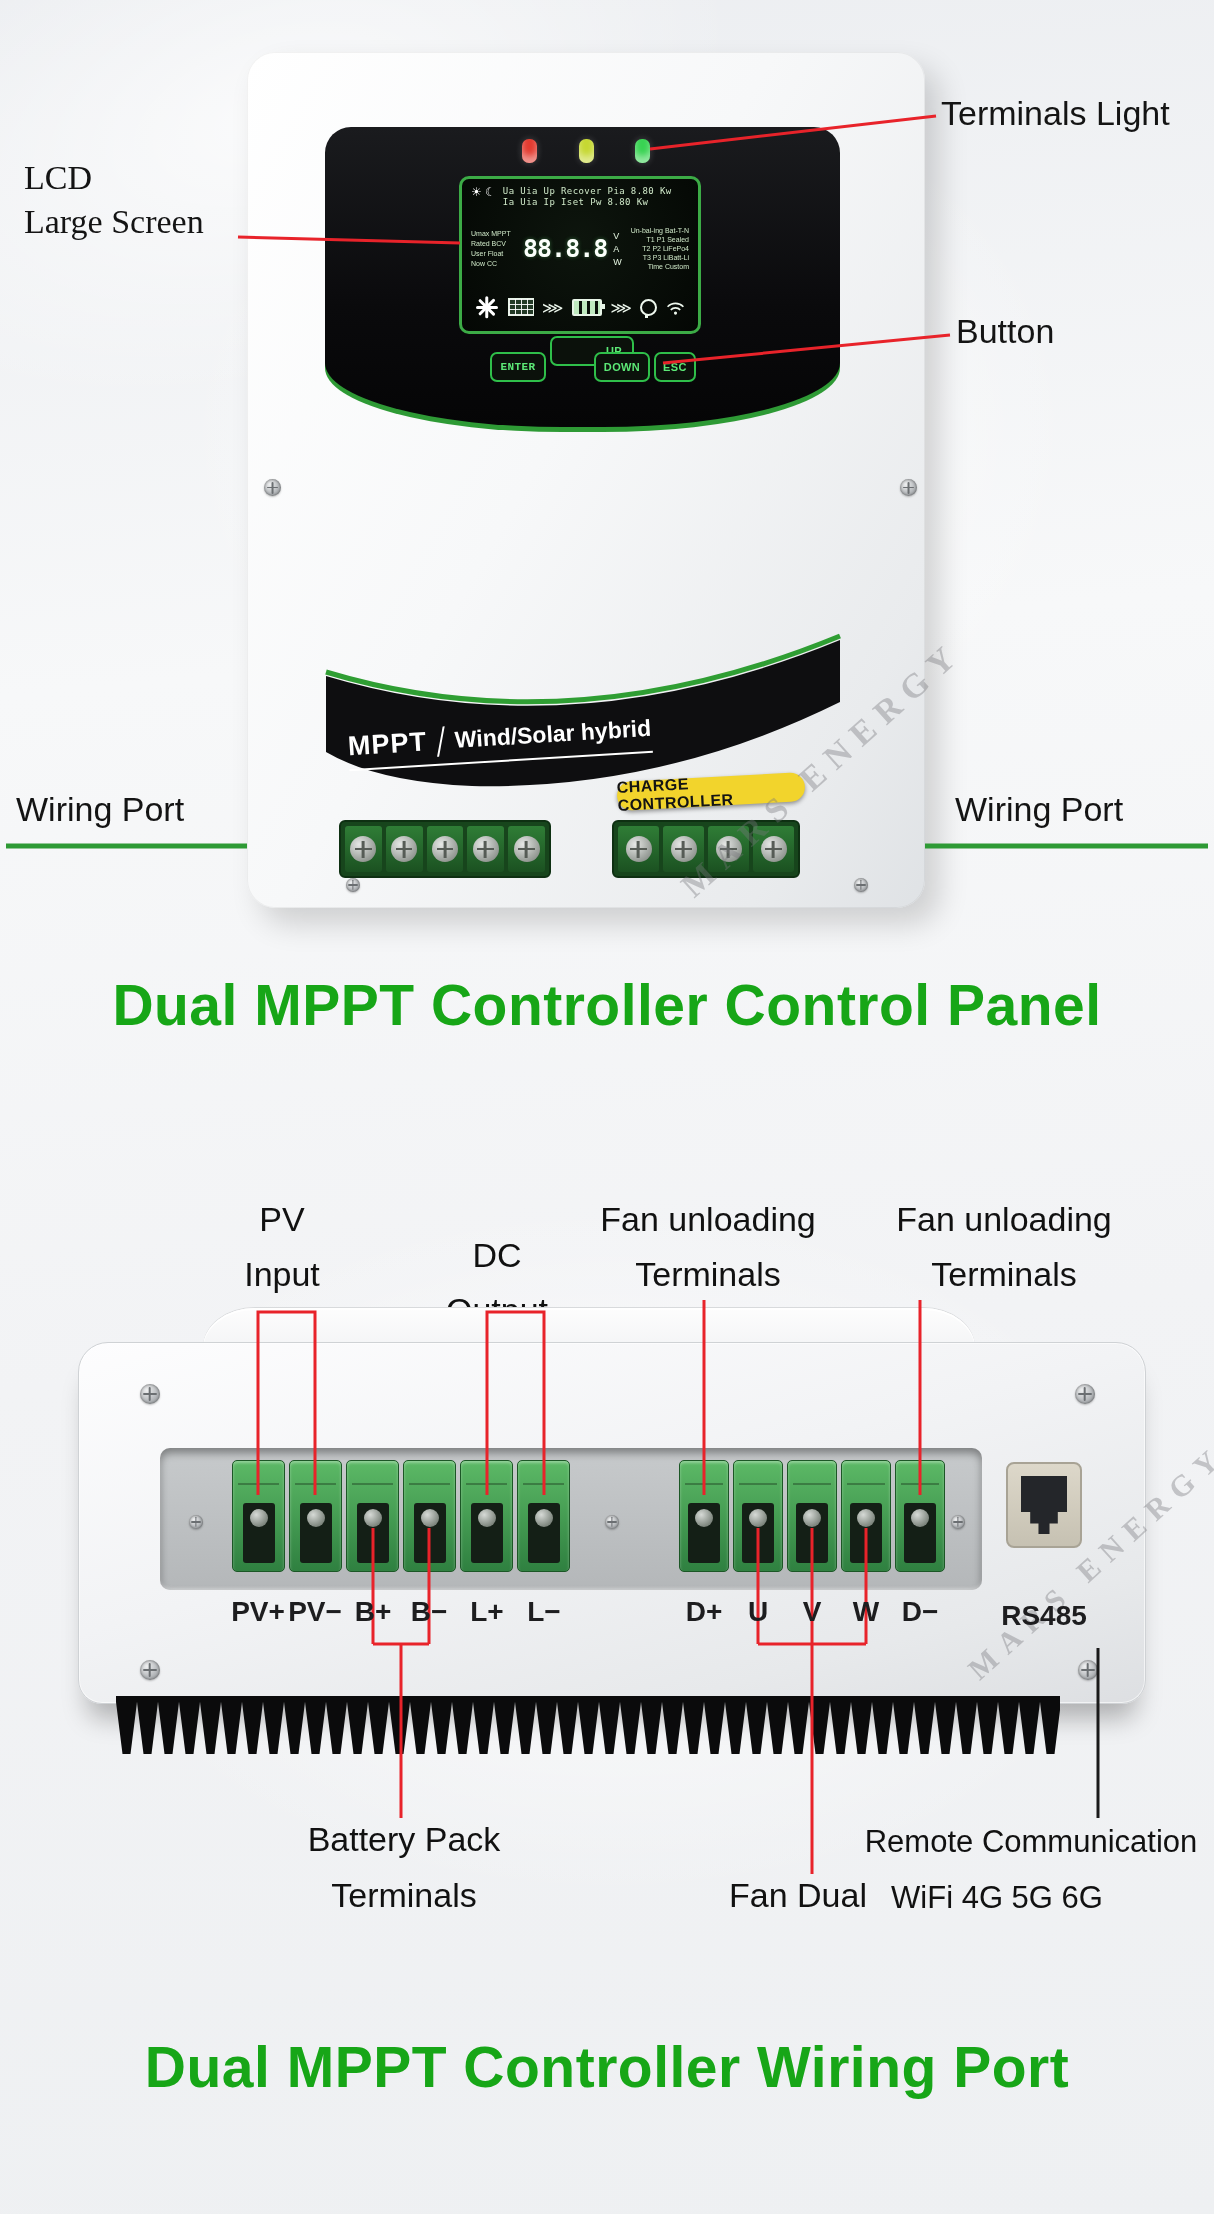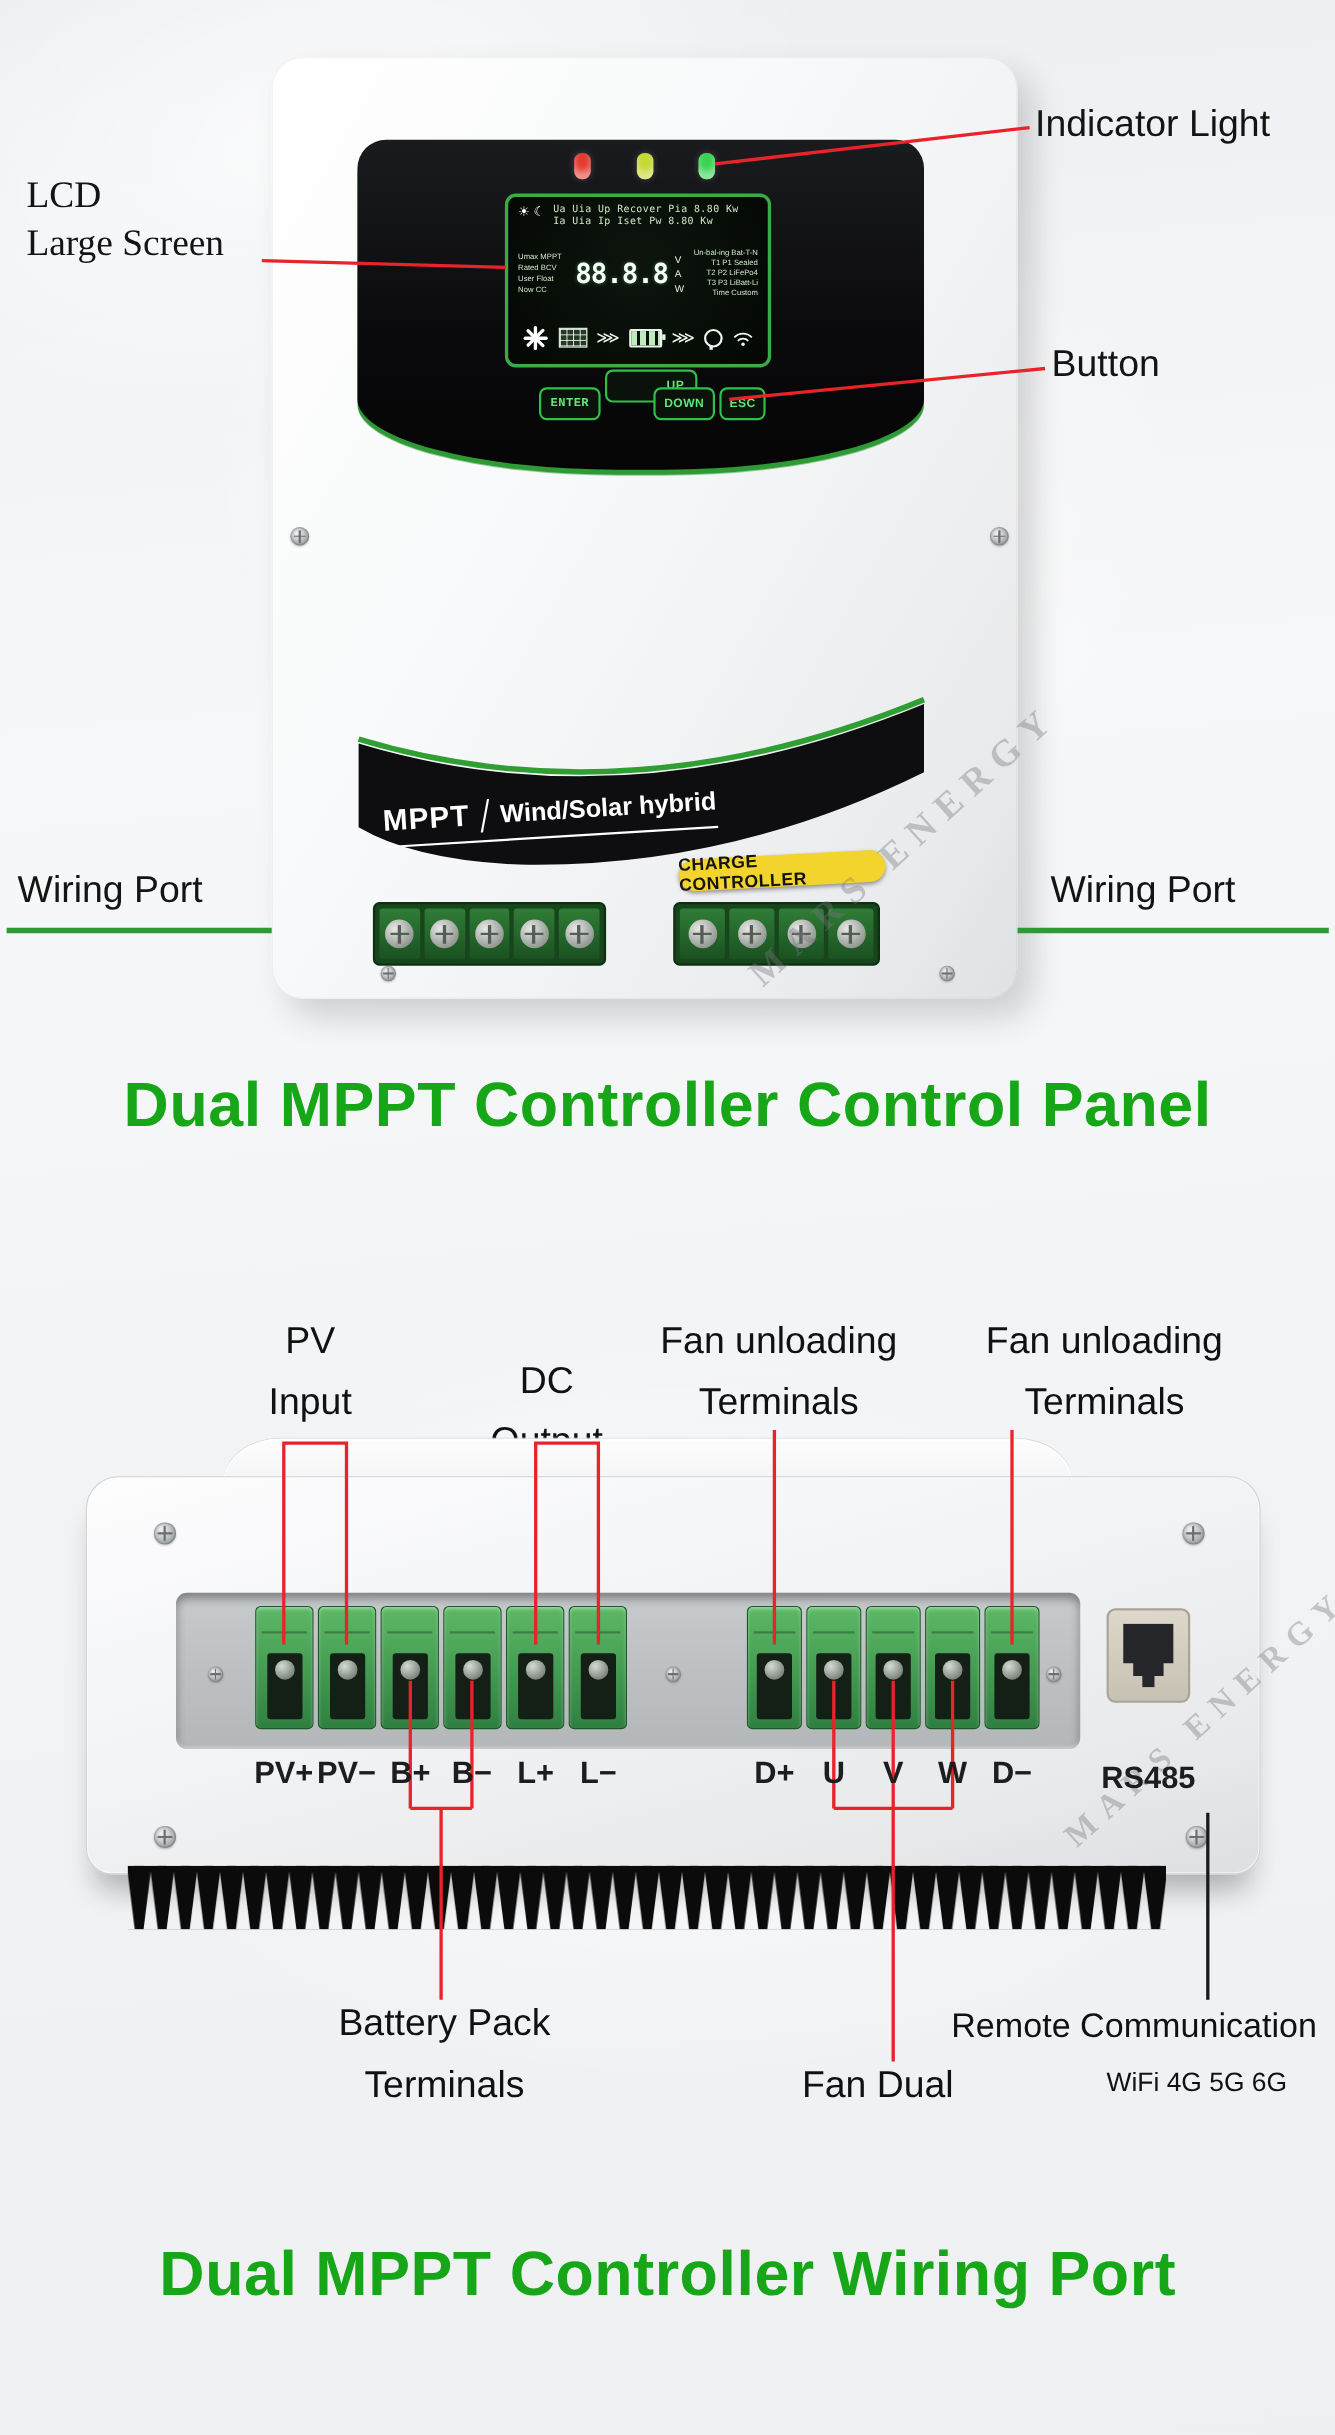--- a/index.html
+++ b/index.html
@@ -224,21 +224,21 @@
   <div class="watermark" style="left:640px;top:750px;font-size:34px;">MARS ENERGY</div>
 
   <svg class="overlay" style="left:0;top:0;" width="1214" height="950" viewBox="0 0 1214 950">
     <path d="M650,149 L936,116" stroke="#e8232a" stroke-width="3" fill="none"></path>
     <path d="M238,237 L460,243" stroke="#e8232a" stroke-width="3" fill="none"></path>
     <path d="M663,363 L950,335" stroke="#e8232a" stroke-width="3" fill="none"></path>
     <path d="M6,846 L247,846" stroke="#2e9a35" stroke-width="5" fill="none"></path>
     <path d="M925,846 L1208,846" stroke="#2e9a35" stroke-width="5" fill="none"></path>
   </svg>
 
-  <div class="anno" style="left:941px;top:92px;">Indicator Light</div>
+  <div class="anno" style="left:941px;top:92px;">Terminals Light</div>
   <div class="anno" style="left:24px;top:156px;font-family:Liberation Serif, serif;">
     <div>LCD</div>
     <div>Large Screen</div>
   </div>
   <div class="anno" style="left:956px;top:310px;">Button</div>
   <div class="anno" style="left:16px;top:788px;">Wiring Port</div>
   <div class="anno" style="left:955px;top:788px;">Wiring Port</div>
 
   <h1 class="section-title" style="top:972px;">Dual MPPT Controller Control Panel</h1>
 
@@ -346,17 +346,17 @@
     <path d="M920,150 L920,345" stroke="#e8232a" stroke-width="3" fill="none"></path>
     <path d="M373,378 L373,494 M429,378 L429,494 M373,494 L429,494 M401,494 L401,668" stroke="#e8232a" stroke-width="3" fill="none"></path>
     <path d="M758,378 L758,494 M812,378 L812,494 M866,378 L866,494 M758,494 L866,494 M812,494 L812,724" stroke="#e8232a" stroke-width="3" fill="none"></path>
     <path d="M1098,498 L1098,668" stroke="#1a1a1a" stroke-width="3" fill="none"></path>
   </svg>
 
   <div class="b-label" style="left:404px;top:1820px;">Battery Pack</div>
   <div class="b-label" style="left:404px;top:1876px;">Terminals</div>
   <div class="b-label" style="left:798px;top:1876px;">Fan Dual</div>
   <div class="b-label anno-red" style="left:1031px;top:1824px;font-size:31px;">Remote Communication</div>
-  <div class="b-label anno-red" style="left:1088px;top:1880px;font-size:24px;">WiFi 4G 5G 6G</div>
+  <div class="b-label anno-red" style="left:997px;top:1880px;font-size:31px;">WiFi 4G 5G 6G</div>
 
   <h2 class="section-title" style="top:2034px;">Dual MPPT Controller Wiring Port</h2>
 
 </div>
 
 </body></html>

